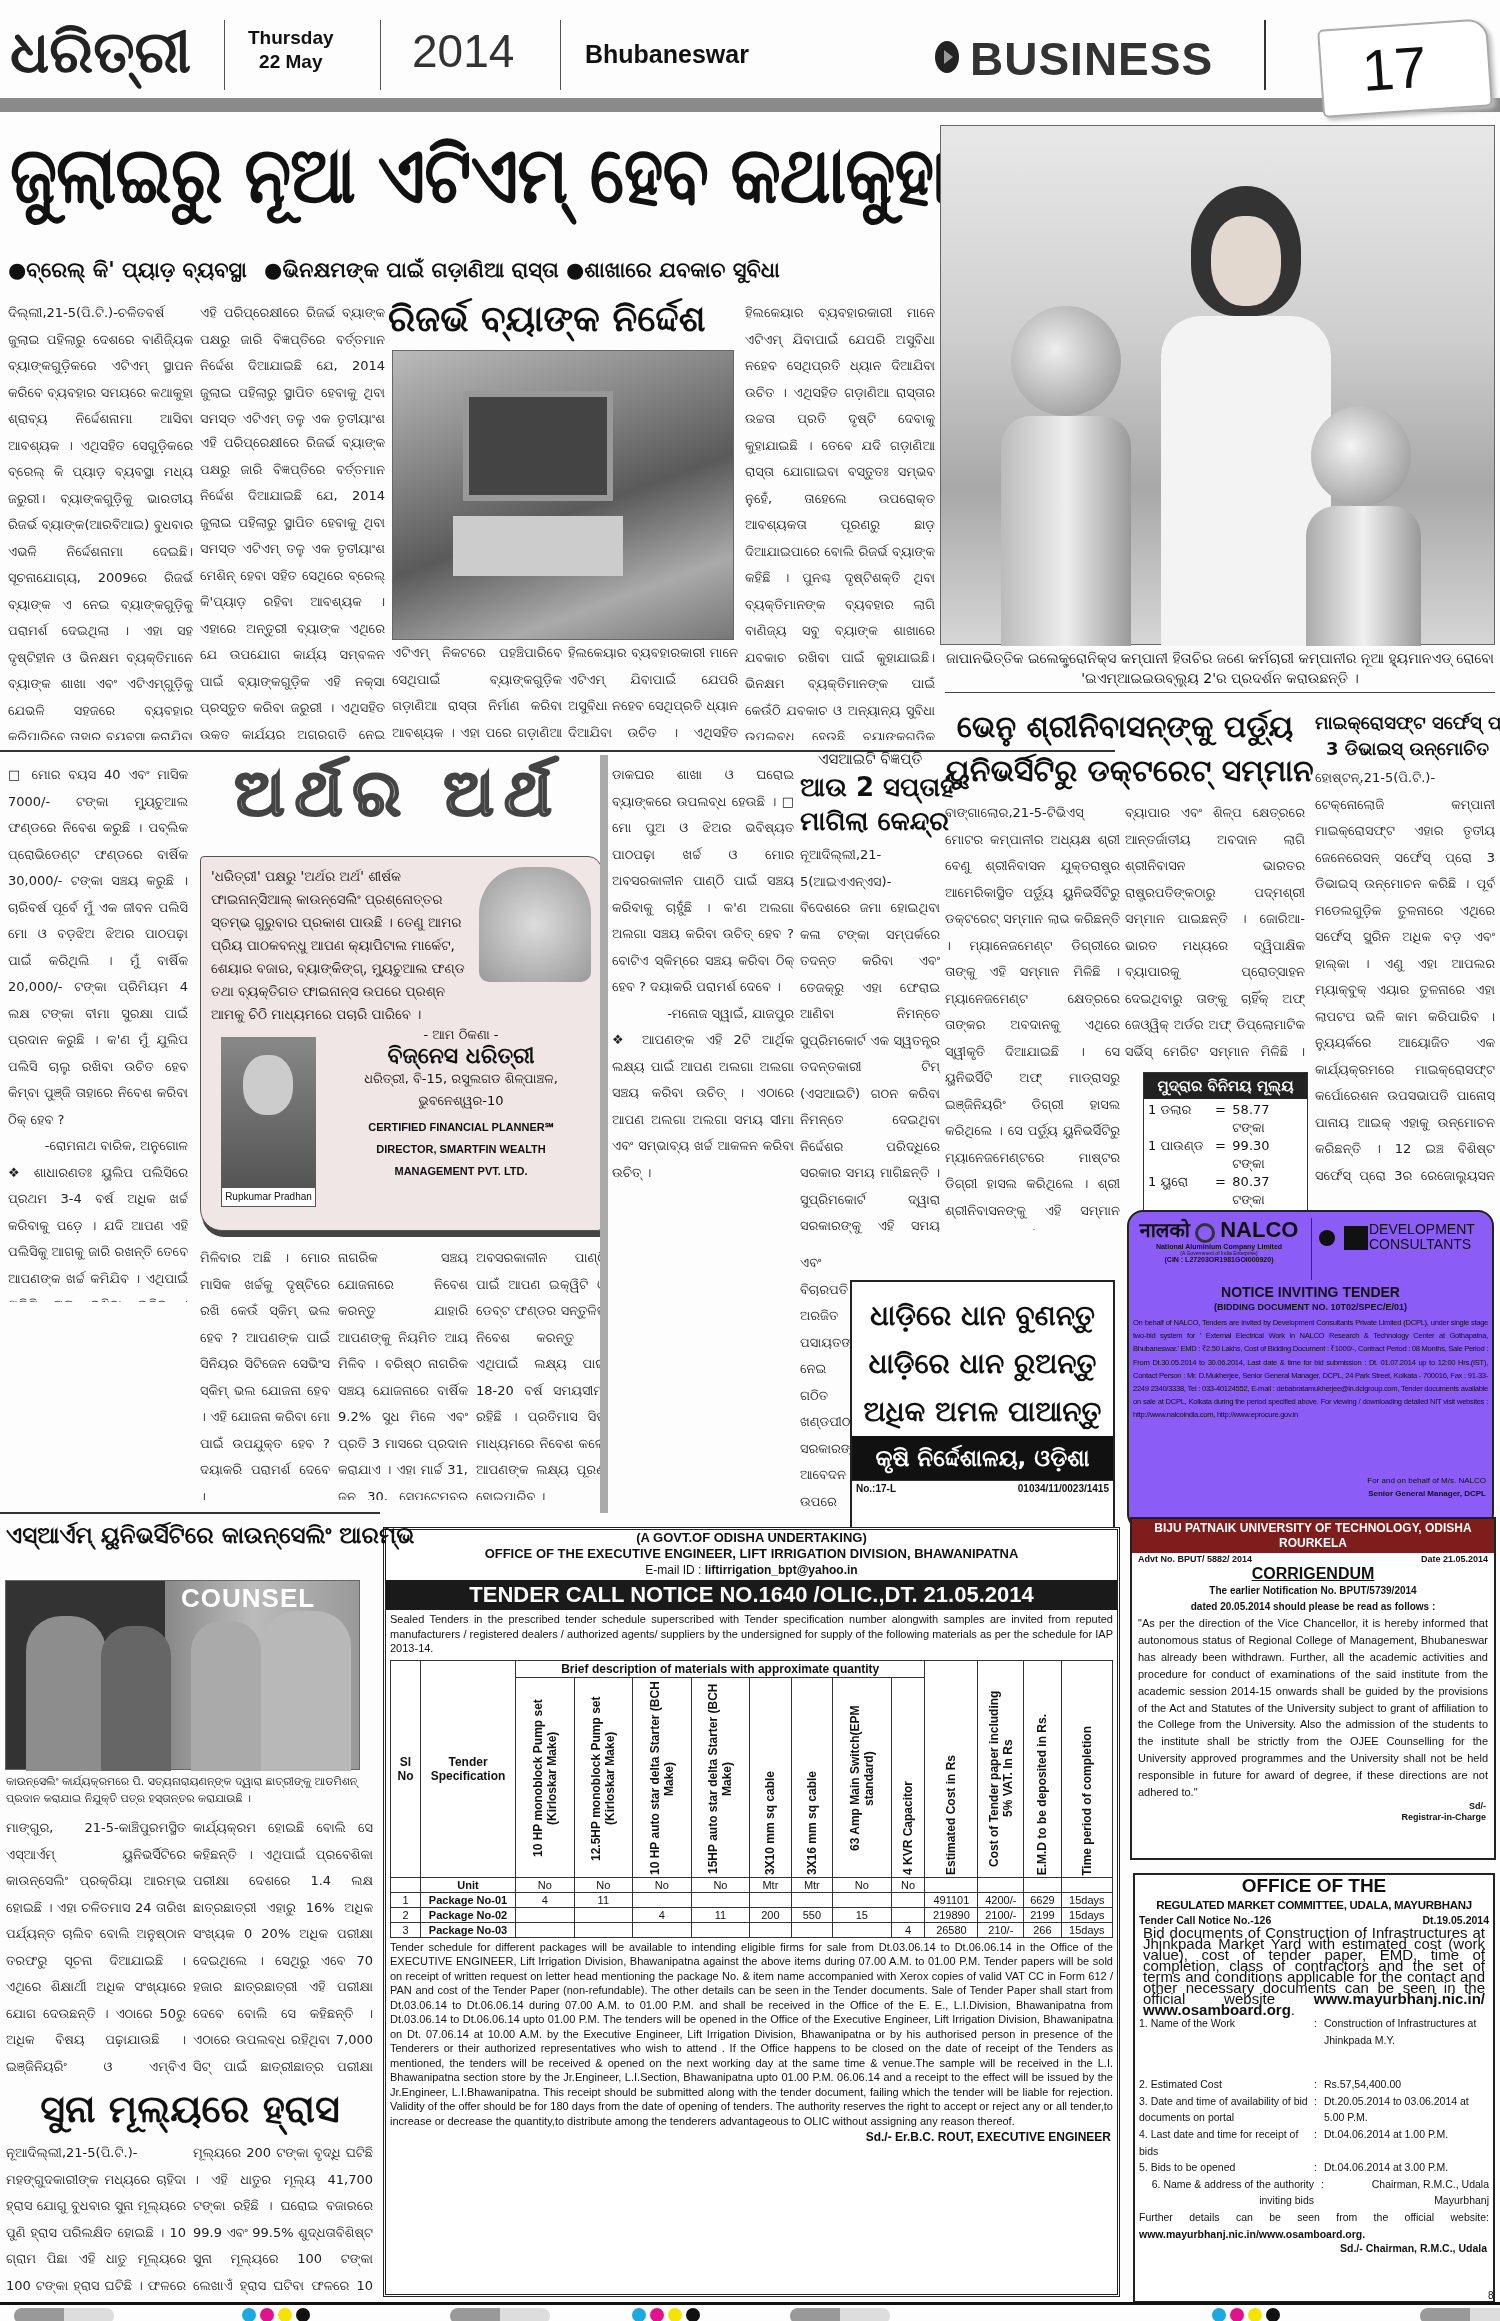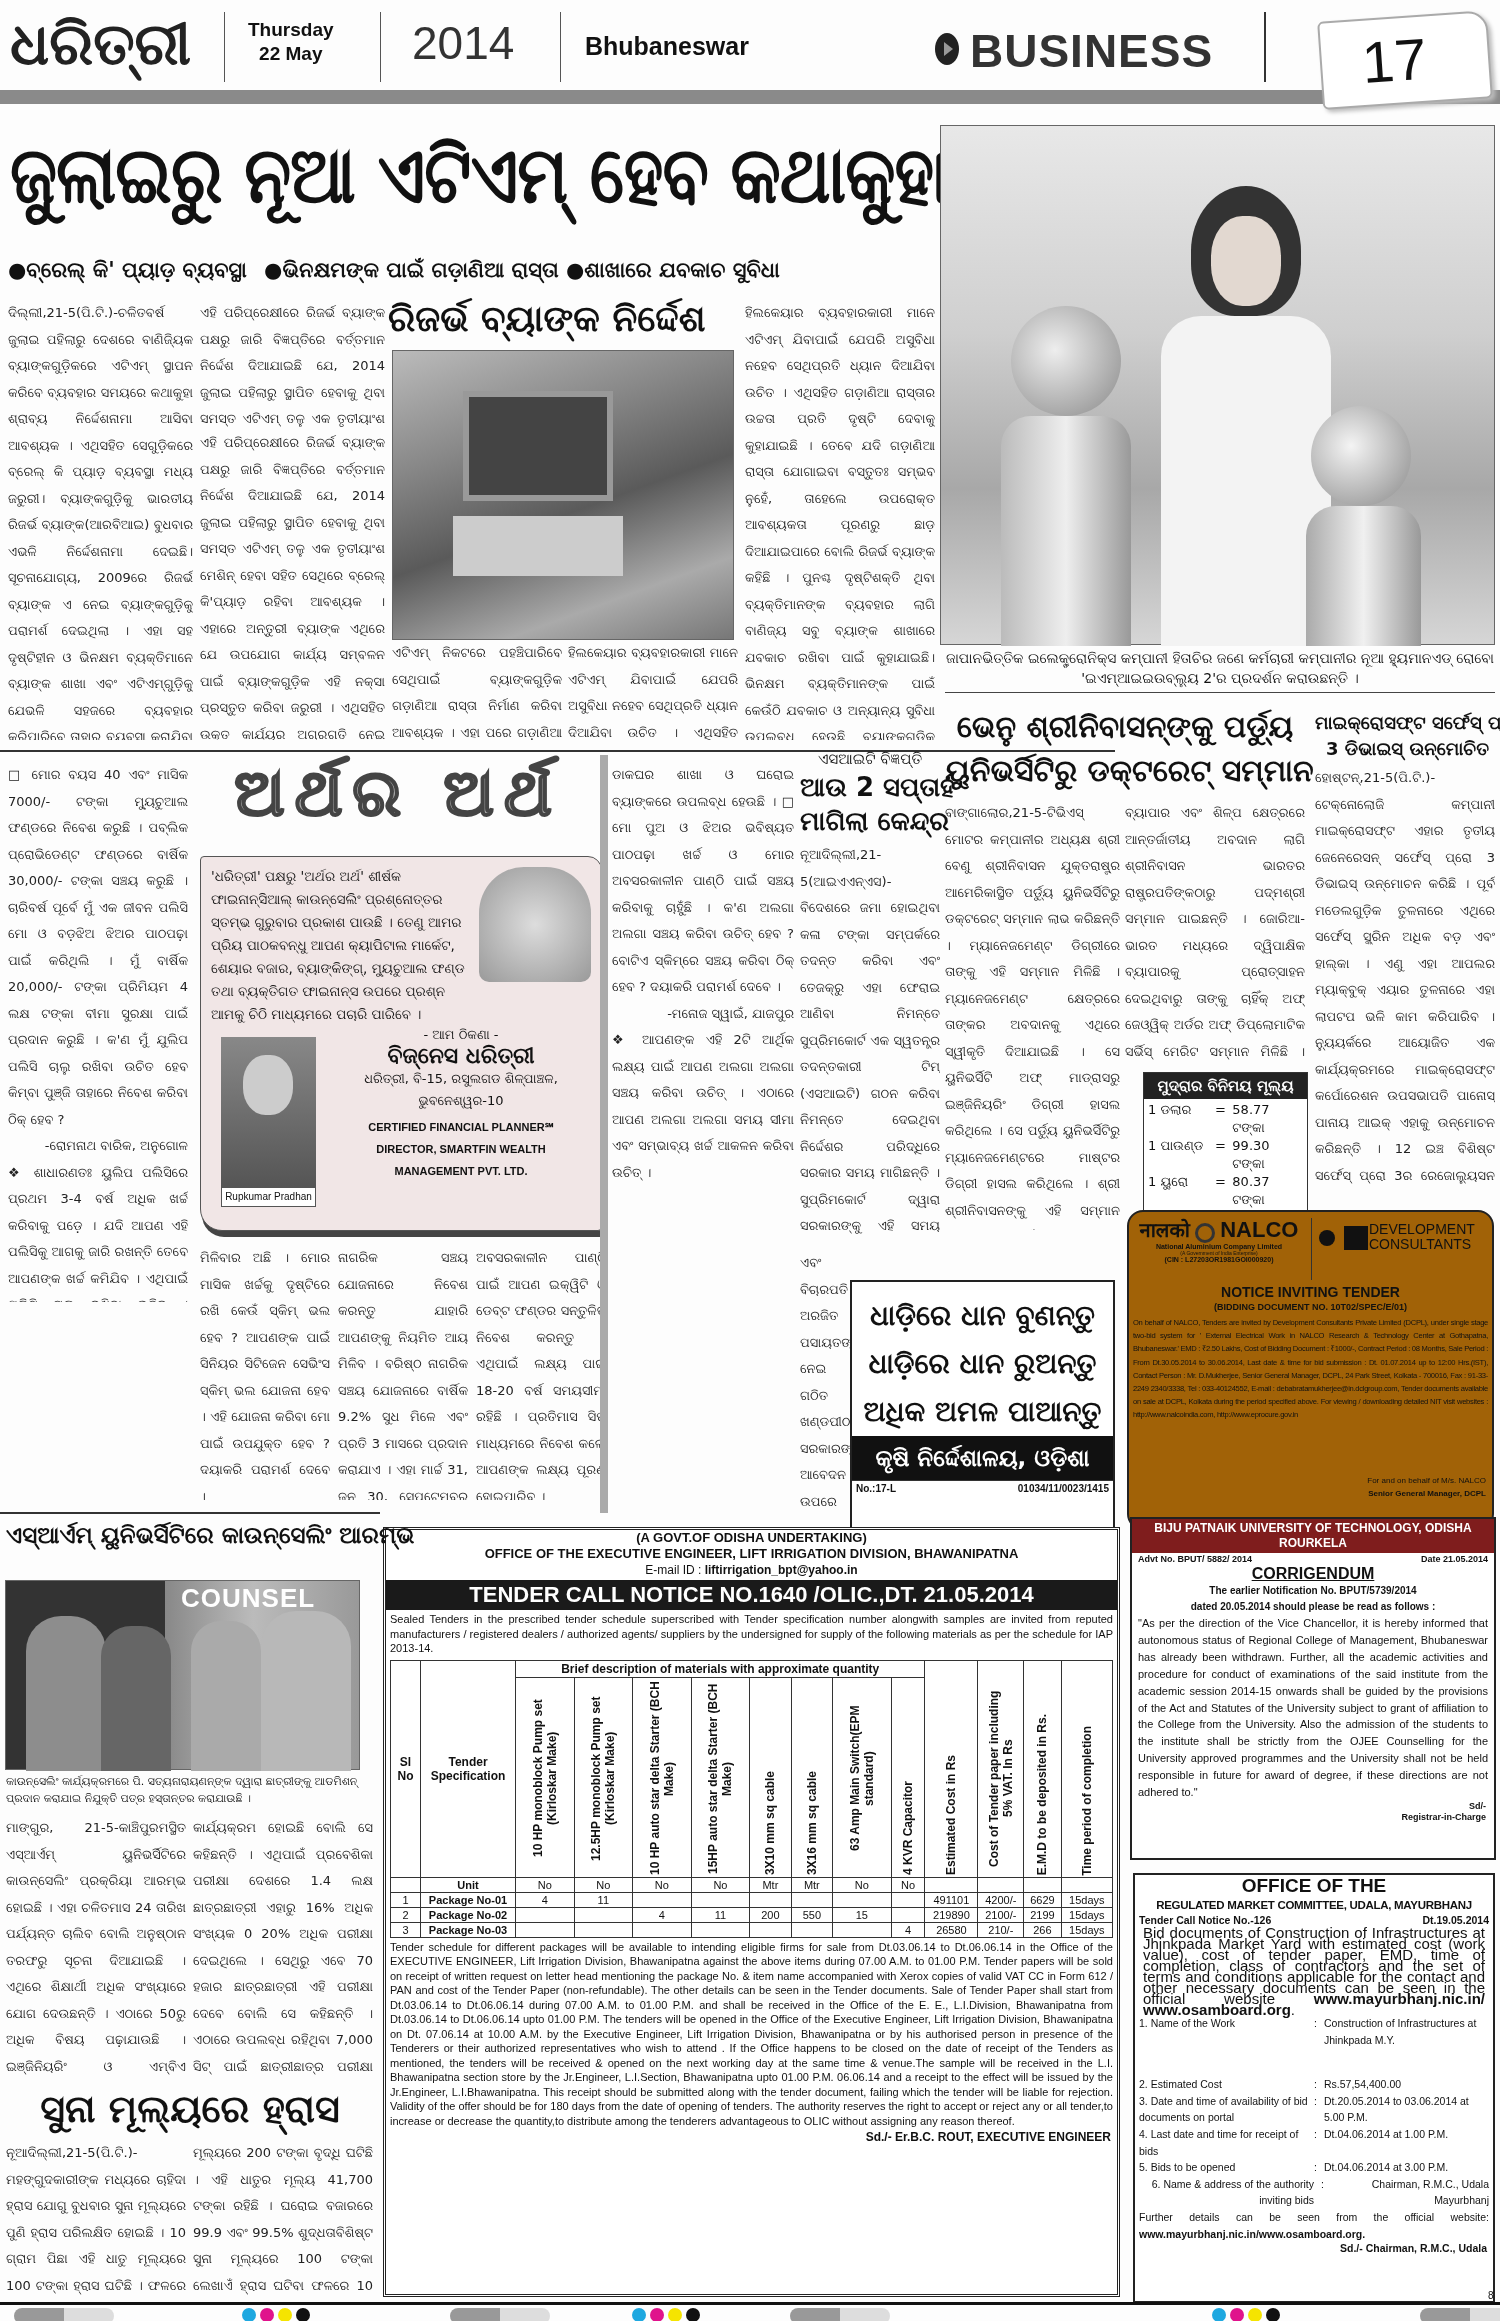--- a/index.html
+++ b/index.html
@@ -3,21 +3,21 @@
 <meta charset="utf-8">
 <style>
   * { box-sizing: border-box; margin: 0; padding: 0; }
   body { width: 1500px; height: 2321px; background: #fdfdfd; font-family: "DejaVu Sans", sans-serif; color: #111; position: relative; overflow: hidden; }
   .abs { position: absolute; }
   .bodytext { font-size: 13px; line-height: 26.5px; color: #222; text-align: justify; overflow: hidden; }
   .bodytext p { margin-bottom: 0; }
   .sans { font-family: "Liberation Sans", sans-serif; }
   .narrow { font-family: "Liberation Sans", sans-serif; letter-spacing: -0.3px; }
   
-  #masthead { left:0; top:6px; width:1500px; height:100px; }
+  #masthead { left:0; top:14px; width:1500px; height:100px; }
   .logo { left:10px; top:4px; font-size:58px; font-weight:bold; font-family:"DejaVu Serif", serif; color:#222; }
   .vline { width:1px; background:#555; }
   .grey-bar { left:0; top:84px; width:1500px; height:14px; background:#8a8a8a; }
   .page-tab { left:1320px; top:10px; width:170px; height:88px; background:#fff; border:2px solid #aaa; border-radius:6px 20px 6px 6px; transform: rotate(-4deg); box-shadow: 3px 3px 4px #bbb; }
   
   .hl { font-weight:bold; color:#111; white-space:nowrap; }
   .photo { background: linear-gradient(135deg,#c8c8c8,#9a9a9a 40%,#d8d8d8 60%,#777); border:1px solid #666; }
   .box { border:2px solid #222; }
   table.tender { border-collapse: collapse; width:100%; font-family:"Liberation Sans", sans-serif; font-size:11px; }
   table.tender td, table.tender th { border:1px solid #333; text-align:center; padding:1px 2px; }
@@ -172,21 +172,21 @@
   <div style="font-size:28px;font-weight:bold;text-align:center;line-height:48px;margin-top:10px;">ଧାଡ଼ିରେ ଧାନ ବୁଣନ୍ତୁ</div>
   <div style="font-size:28px;font-weight:bold;text-align:center;line-height:48px;">ଧାଡ଼ିରେ ଧାନ ରୁଅନ୍ତୁ</div>
   <div style="font-size:28px;font-weight:bold;text-align:center;line-height:48px;">ଅଧିକ ଅମଳ ପାଆନ୍ତୁ</div>
   <div style="background:#111;color:#fff;font-size:23px;font-weight:bold;text-align:center;line-height:44px;">କୃଷି ନିର୍ଦ୍ଦେଶାଳୟ, ଓଡ଼ିଶା</div>
   <div class="sans" style="display:flex;justify-content:space-between;font-size:10px;font-weight:bold;padding:2px 4px;border-top:1px solid #333;">
     <span>No.:17-L</span>
     <span>01034/11/0023/1415</span>
   </div>
 </div>
 
-<div class="abs" style="left:1127px;top:1210px;width:367px;height:320px;border:2px solid #222;border-radius:16px;background:#a16207;">
+<div class="abs" style="left:1127px;top:1210px;width:367px;height:320px;border:2px solid #222;border-radius:16px;background:#8b5cf6;">
   <div style="position:absolute;left:0;top:4px;width:180px;text-align:center;">
     <span style="font-size:20px;font-weight:bold;">नालको</span>
     <span style="display:inline-block;width:20px;height:20px;border-radius:50%;border:3px solid #333;vertical-align:middle;"></span>
     <span class="sans" style="font-size:22px;font-weight:bold;">NALCO</span>
     <div class="sans" style="font-size:7px;font-weight:bold;">National Aluminium Company Limited</div>
     <div class="sans" style="font-size:5px;">(A Government of India Enterprise)</div>
     <div class="sans" style="font-size:7px;font-weight:bold;">(CIN : L27203OR1981GOI000920)</div>
   </div>
   <div style="position:absolute;left:182px;top:6px;width:1px;height:62px;background:#333;"></div>
   <div style="position:absolute;left:190px;top:14px;">

